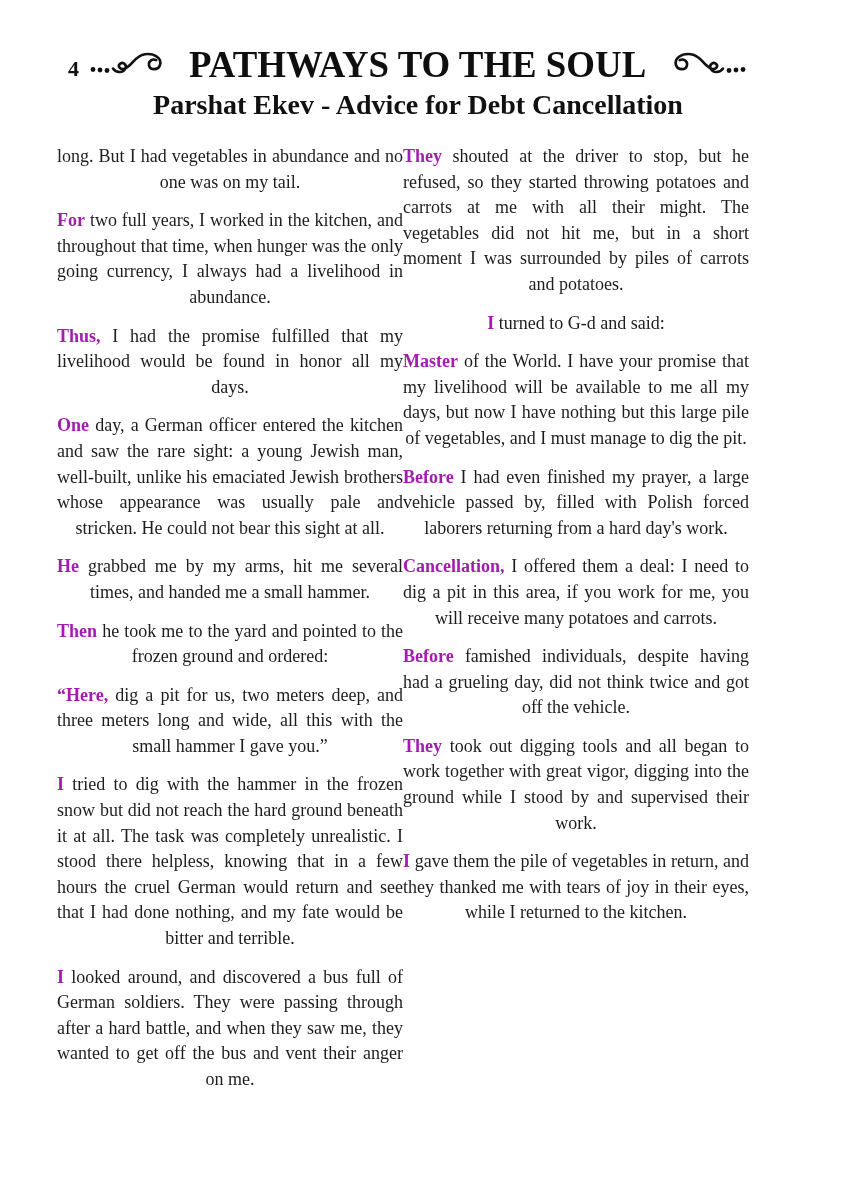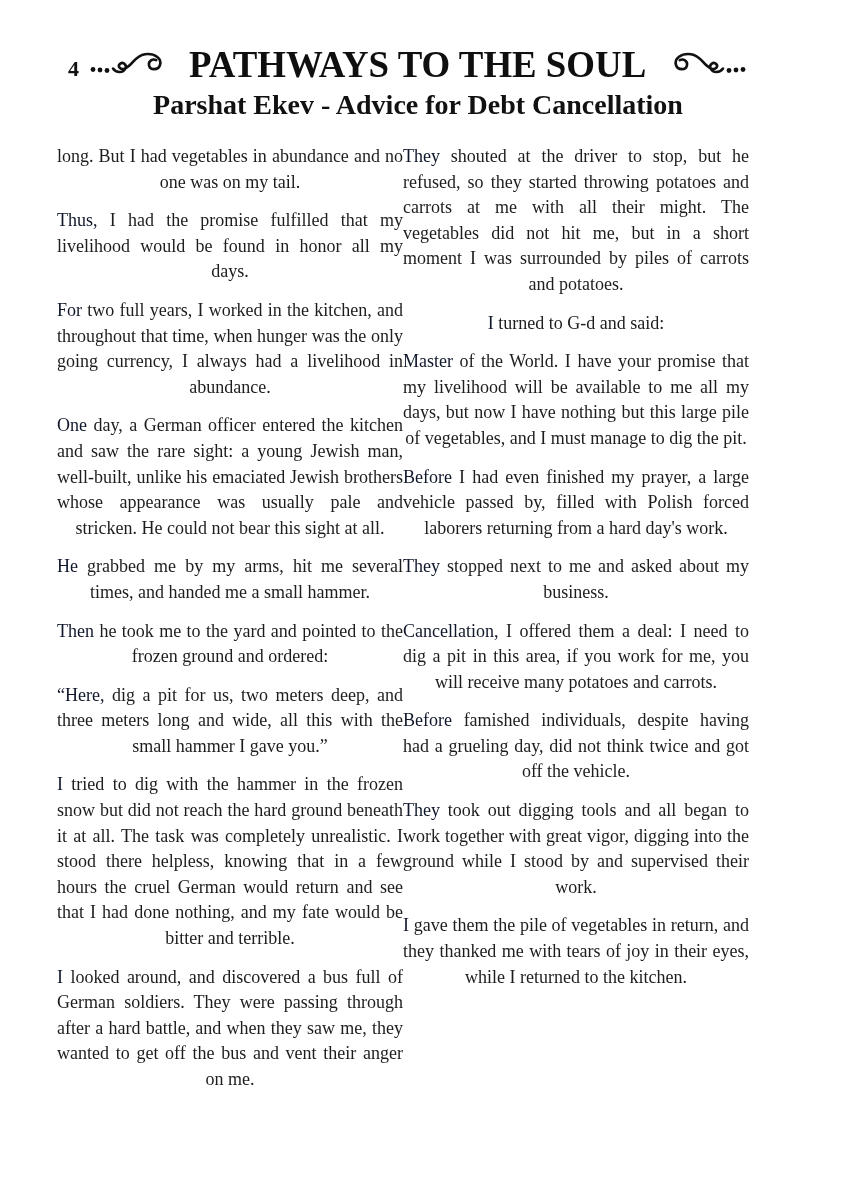--- a/index.html
+++ b/index.html
@@ -60,22 +60,22 @@
     font-size: 18px;
     line-height: 25.6px;
     text-align: justify;
     text-align-last: center;
     color: #1d1d1d;
   }
   .col p {
     margin: 0 0 13px 0;
   }
   .col p b {
-    font-weight: normal;
-    color: #0f172a;
+    font-weight: bold;
+    color: #a21caf;
   }
 </style>
 </head>
 <body>
 
 <div class="page">
 
   <div class="page-number">4</div>
 
   <div class="header">
@@ -93,35 +93,34 @@
         <circle cx="19" cy="21.5" r="2.4" fill="#111"></circle>
         <path d="M25 19.5 C28 24 35 24.5 37.5 19.5 C39.2 15.5 34.5 12.3 31.8 15 C29.3 17.6 32.5 21.3 36.8 19.6 C45 16.5 46.5 6.5 57 5.2 C67 4 74 9.5 72 16 C70.3 21.5 62 21.5 61 16.2 C60.2 11.8 64.8 9.3 68.2 11.2" fill="none" stroke="#111" stroke-width="2.6" stroke-linecap="round"></path>
       </svg>
     </div>
     <div class="subtitle">Parshat Ekev - Advice for Debt Cancellation</div>
   </div>
 
   <div class="columns">
     <div class="col">
         <p>long. But I had vegetables in abundance and no one was on my tail.</p>
+        <p><b>For</b> two full years, I worked in the kitchen, and throughout that time, when hunger was the only going currency, I always had a livelihood in abundance.</p>
         <p><b>Thus,</b> I had the promise fulfilled that my livelihood would be found in honor all my days.</p>
-        <p><b>For</b> two full years, I worked in the kitchen, and throughout that time, when hunger was the only going currency, I always had a livelihood in abundance.</p>
         <p><b>One</b> day, a German officer entered the kitchen and saw the rare sight: a young Jewish man, well-built, unlike his emaciated Jewish brothers whose appearance was usually pale and stricken. He could not bear this sight at all.</p>
         <p><b>He</b> grabbed me by my arms, hit me several times, and handed me a small hammer.</p>
         <p><b>Then</b> he took me to the yard and pointed to the frozen ground and ordered:</p>
         <p><b>“Here,</b> dig a pit for us, two meters deep, and three meters long and wide, all this with the small hammer I gave you.”</p>
         <p><b>I</b> tried to dig with the hammer in the frozen snow but did not reach the hard ground beneath it at all. The task was completely unrealistic. I stood there helpless, knowing that in a few hours the cruel German would return and see that I had done nothing, and my fate would be bitter and terrible.</p>
         <p><b>I</b> looked around, and discovered a bus full of German soldiers. They were passing through after a hard battle, and when they saw me, they wanted to get off the bus and vent their anger on me.</p>
       </div>
     <div class="col">
         <p><b>They</b> shouted at the driver to stop, but he refused, so they started throwing potatoes and carrots at me with all their might. The vegetables did not hit me, but in a short moment I was surrounded by piles of carrots and potatoes.</p>
         <p><b>I</b> turned to G-d and said:</p>
         <p><b>Master</b> of the World. I have your promise that my livelihood will be available to me all my days, but now I have nothing but this large pile of vegetables, and I must manage to dig the pit.</p>
         <p><b>Before</b> I had even finished my prayer, a large vehicle passed by, filled with Polish forced laborers returning from a hard day's work.</p>
-        <p><b>They</b> stopped next to me and asked about my business.</p>
         <p><b>Cancellation,</b> I offered them a deal: I need to dig a pit in this area, if you work for me, you will receive many potatoes and carrots.</p>
         <p><b>Before</b> famished individuals, despite having had a grueling day, did not think twice and got off the vehicle.</p>
         <p><b>They</b> took out digging tools and all began to work together with great vigor, digging into the ground while I stood by and supervised their work.</p>
         <p><b>I</b> gave them the pile of vegetables in return, and they thanked me with tears of joy in their eyes, while I returned to the kitchen.</p>
       </div>
   </div>
 
 </div>
 
 </body></html>

